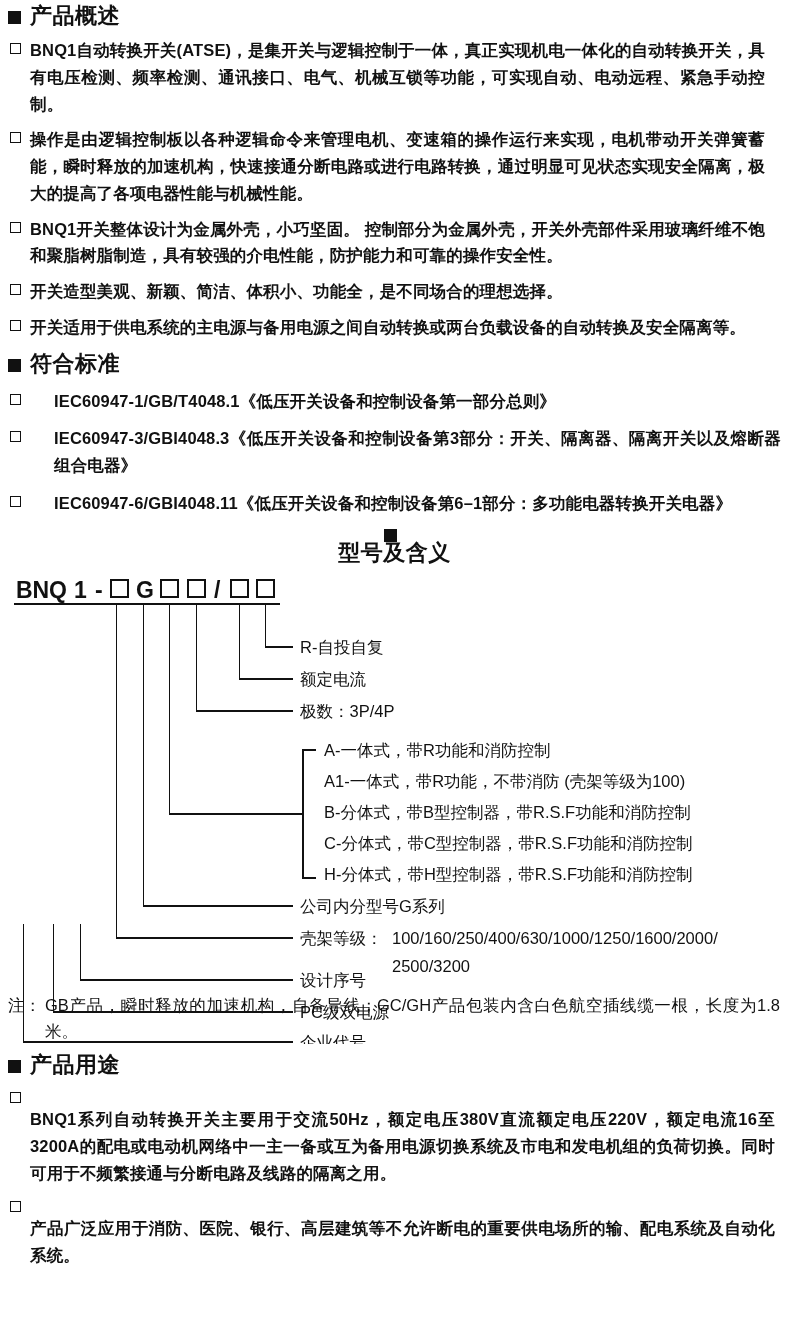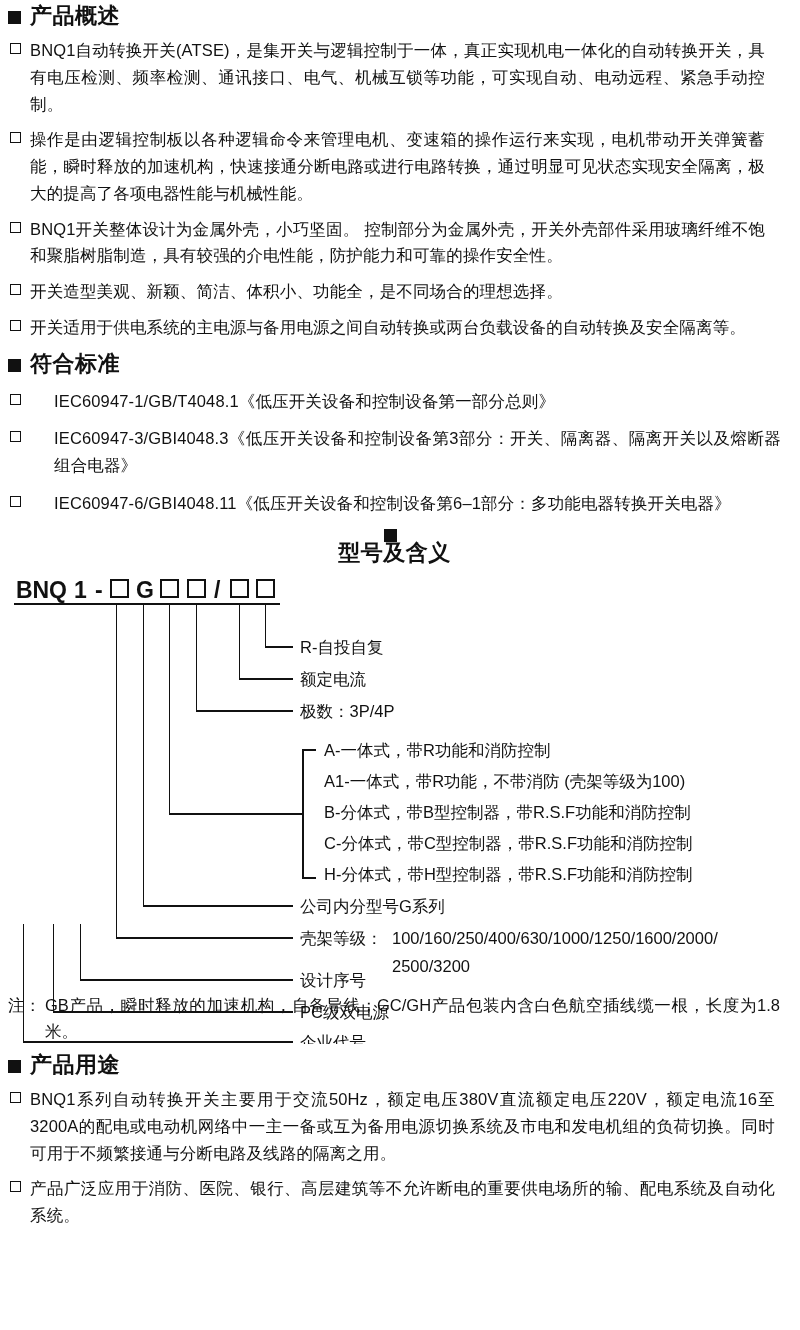--- a/index.html
+++ b/index.html
@@ -66,27 +66,27 @@
   }
   .item .txt {
     font-size: 16.5px;
     line-height: 1.62;
     text-align: justify;
     text-justify: inter-character;
     letter-spacing: 0.15px;
   }
   .overview-list .item .txt { width: 735px; }
   .std-list .item .txt      { width: 735px; }
-  .usage-list .item .txt    { width: 745px; }
+  .usage-list .item .txt    { width: 745px; margin-top: 20px; }
 
   .std-list .item { margin-top: 11px; gap: 24px; }
   .usage-list .item { margin-top: 9px; }
 
   
-  .txt { display: block; }
+  .txt { display: block; font-weight: bold; }
 
   
   .diagram-wrap {
     position: relative;
     margin-top: 6px;
     width: 790px;
     height: 418px;
   }
   .diagram-wrap svg { display: block; }
 

